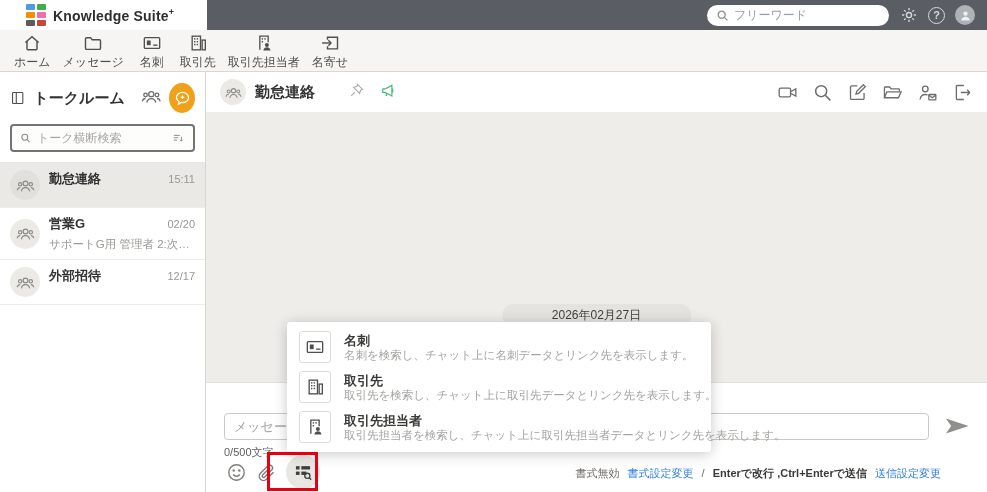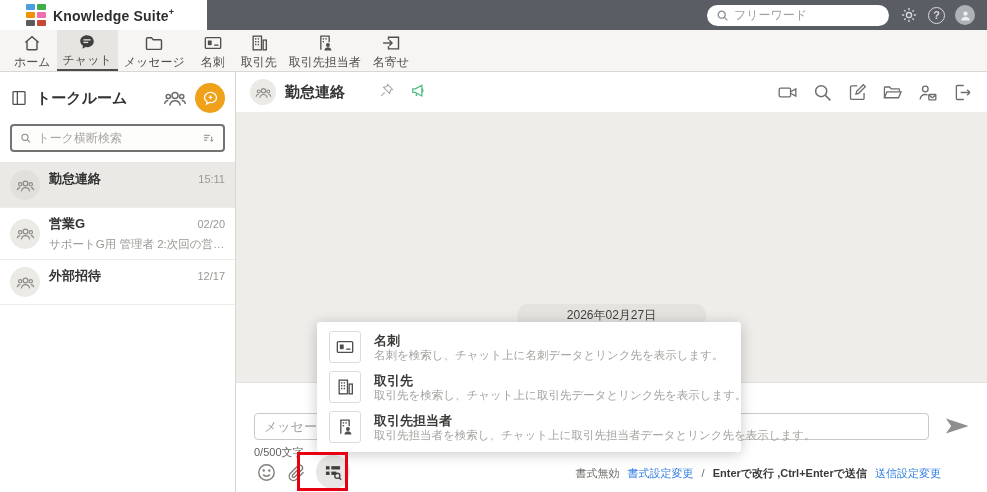--- a/index.html
+++ b/index.html
@@ -25,21 +25,21 @@
 
   
   .navbar { position:absolute; top:30px; left:0; right:0; height:42px; background:#f6f5f3; border-bottom:1px solid #d9d7d3; display:flex; padding-left:8px; }
   .nav-item { min-width:44px; padding:3px 6px 0; display:flex; flex-direction:column; align-items:center; justify-content:flex-start; gap:1px; cursor:pointer; color:#4f4f4d; }
   .nav-item svg { width:22px; height:22px; }
   .nav-label { font-size:12px; white-space:nowrap; }
   .nav-item.active { background:#e7e5e1; border-bottom:2px solid #4c4c4a; }
 
   
   .content { position:absolute; top:72px; left:0; right:0; bottom:0; display:flex; }
-  .sidebar { width:236px; background:#fff; border-right:1px solid #d8d6d2; position:relative; }
+  .sidebar { width:206px; background:#fff; border-right:1px solid #d8d6d2; position:relative; }
   .chat { flex:1; position:relative; background:#efedea; }
 
   
   .sidebar-head { height:46px; display:flex; align-items:center; padding:6px 10px 0 10px; gap:8px; }
   .sidebar-title { font-size:15px; font-weight:bold; color:#333; flex:0 0 auto; }
   .sidebar-head .spacer { flex:1; }
   .people-btn { width:24px; height:24px; color:#6d6d6b; cursor:pointer; }
   .newchat-btn { width:30px; height:30px; border-radius:50%; background:#f0a11a; display:flex; align-items:center; justify-content:center; cursor:pointer; }
   .room-search { margin:6px 10px 10px; height:28px; border:2px solid #737373; border-radius:4px; background:#fdfdfc; display:flex; align-items:center; padding:0 8px; gap:6px; }
   .room-search input { border:none; outline:none; background:transparent; font-size:12px; color:#555; width:100%; }
@@ -135,28 +135,20 @@
   </header>
 
   <nav class="navbar">
     <div class="nav-item">
       <svg viewBox="0 0 24 24" fill="none" stroke="currentColor" stroke-width="1.7">
           <path d="M4 11.5 12 4.5l8 7"></path>
           <path d="M6 9.8V19a1 1 0 0 0 1 1h10a1 1 0 0 0 1-1V9.8"></path>
         </svg>
       <span class="nav-label">ホーム</span>
     </div>
-    <div class="nav-item active">
-      <svg viewBox="0 0 24 24" fill="#3f3f3d">
-          <path d="M12 3C6.9 3 3 6.4 3 10.7c0 2.6 1.4 4.9 3.6 6.3L6 21l4.2-2.3c.6.1 1.2.2 1.8.2 5.1 0 9-3.4 9-7.7S17.1 3 12 3z"></path>
-          <rect x="7.2" y="8.3" width="9.6" height="1.7" fill="#e7e5e1"></rect>
-          <rect x="7.2" y="11.7" width="6.4" height="1.7" fill="#e7e5e1"></rect>
-        </svg>
-      <span class="nav-label">チャット</span>
-    </div>
     <div class="nav-item">
       <svg viewBox="0 0 24 24" fill="none" stroke="currentColor" stroke-width="1.7">
           <path d="M3 7c0-.8.6-1.4 1.4-1.4H9l2 2.4h8.6c.8 0 1.4.6 1.4 1.4v8.8c0 .8-.6 1.4-1.4 1.4H4.4C3.6 19.6 3 19 3 18.2V7z"></path>
         </svg>
       <span class="nav-label">メッセージ</span>
     </div>
     <div class="nav-item">
       <svg viewBox="0 0 24 24" fill="none" stroke="currentColor" stroke-width="1.6">
           <rect x="2.8" y="5.5" width="18.4" height="13" rx="1.2"></rect>
           <rect x="5.8" y="9" width="4.6" height="5.6" fill="currentColor" stroke="none"></rect>

